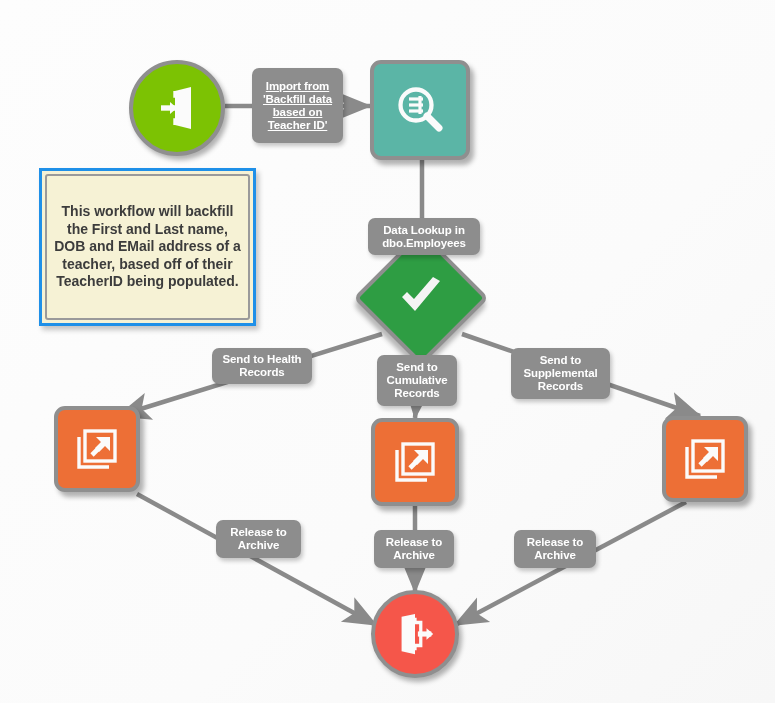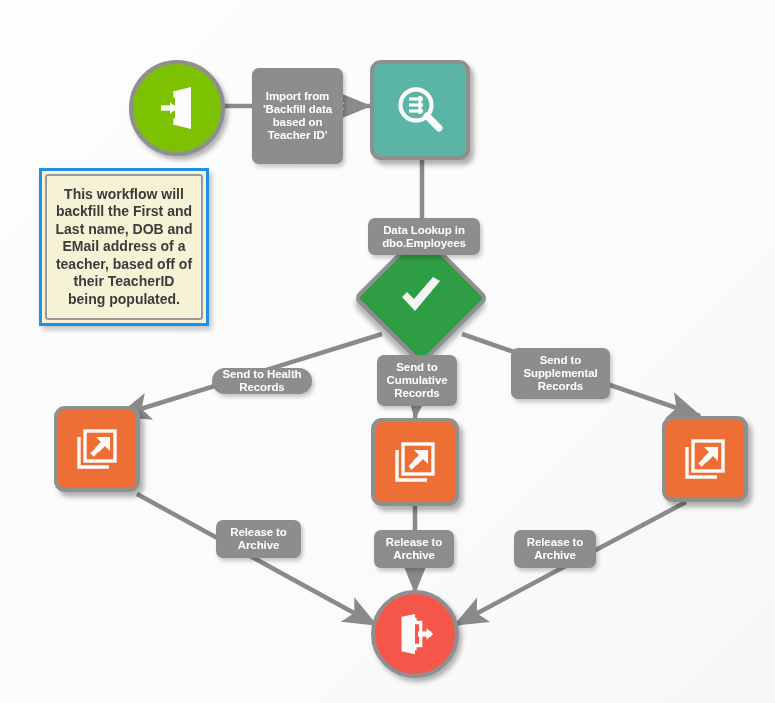--- a/index.html
+++ b/index.html
@@ -127,21 +127,21 @@
       <path d="M462,334 L700,416" marker-end="url(#arrow)"></path>
 
       <path d="M137,494 L376,625" marker-end="url(#arrow)"></path>
 
       <path d="M415,500 L415,592" marker-end="url(#arrow)"></path>
 
       <path d="M686,502 L455,625" marker-end="url(#arrow)"></path>
     </g>
   </svg>
 
-  <div class="note" style="left:39px; top:168px; width:170px; height:158px;">
+  <div class="note" style="left:39px; top:168px; width:217px; height:158px;">
     <div class="note-inner">This workflow will backfill the First and Last name, DOB and EMail address of a teacher, based off of their TeacherID being populated.</div>
   </div>
 
   <div class="node node-circle" style="left:129px; top:60px; width:96px; height:96px; background:#7cc203;">
     <svg class="glyph" width="48" height="48" viewBox="0 0 48 48">
       <path d="M22,7 L38,3 L38,45 L22,41 Z" fill="#fbfbfb"></path>
       <path d="M22,7 L22,12 L27,12 L27,36 L22,36 L22,41" fill="none" stroke="#fbfbfb" stroke-width="3.4"></path>
       <path d="M8,24 L22,24" stroke="#fbfbfb" stroke-width="5.4" fill="none"></path>
       <path d="M17,18 L24,24 L17,30 Z" fill="#fbfbfb"></path>
     </svg>
@@ -193,29 +193,29 @@
 
   <div class="node node-circle" style="left:371px; top:590px; width:88px; height:88px; background:#f5564a;">
     <svg class="glyph" width="46" height="46" viewBox="0 0 48 48">
       <path d="M10,6 L24,3 L24,45 L10,42 Z" fill="#fbfbfb"></path>
       <path d="M24,7 L24,12 L30,12 L30,36 L24,36 L24,41" fill="none" stroke="#fbfbfb" stroke-width="3.4"></path>
       <path d="M27,24 L41,24" stroke="#fbfbfb" stroke-width="5.4" fill="none"></path>
       <path d="M36,18 L43,24 L36,30 Z" fill="#fbfbfb"></path>
     </svg>
   </div>
 
-  <div class="edge-label" style="left:252px; top:68px; width:91px; height:96px;">Import from
+  <div class="edge-label" style="left:252px; top:68px; width:91px; height:75px;text-decoration:underline;">Import from
 'Backfill data
 based on
 Teacher ID'</div>
 
   <div class="edge-label" style="left:368px; top:181px; width:112px; height:37px;margin-top:37px;">Data Lookup in
 dbo.Employees</div>
 
-  <div class="edge-label" style="left:212px; top:368px; width:100px; height:26px;border-radius:16px;">Send to Health
+  <div class="edge-label" style="left:212px; top:348px; width:100px; height:36px;">Send to Health
 Records</div>
 
   <div class="edge-label" style="left:377px; top:355px; width:80px; height:51px;">Send to
 Cumulative
 Records</div>
 
   <div class="edge-label" style="left:511px; top:348px; width:99px; height:51px;">Send to
 Supplemental
 Records</div>
 

